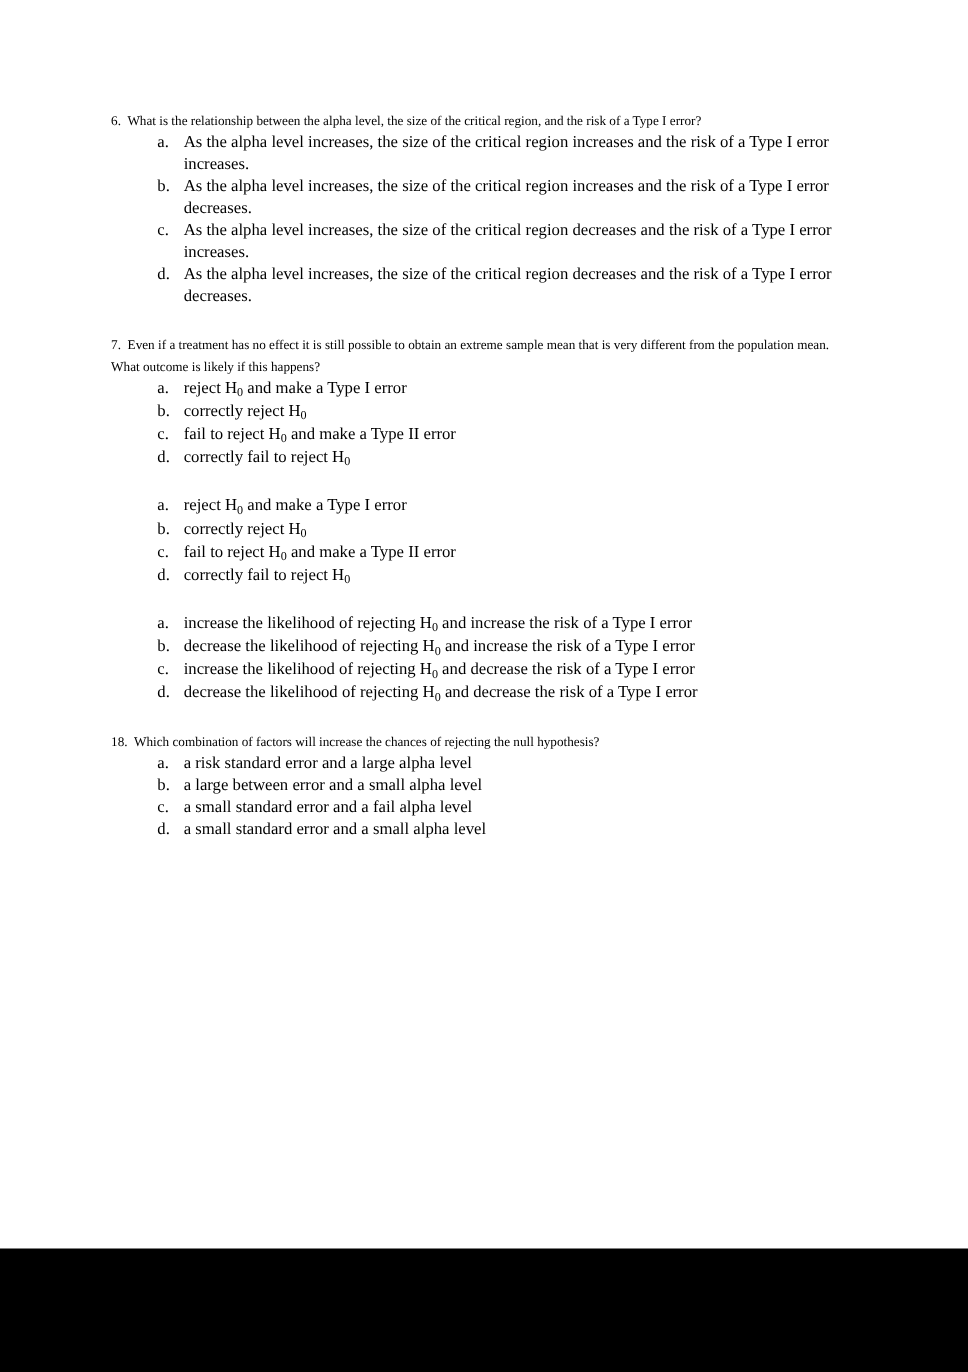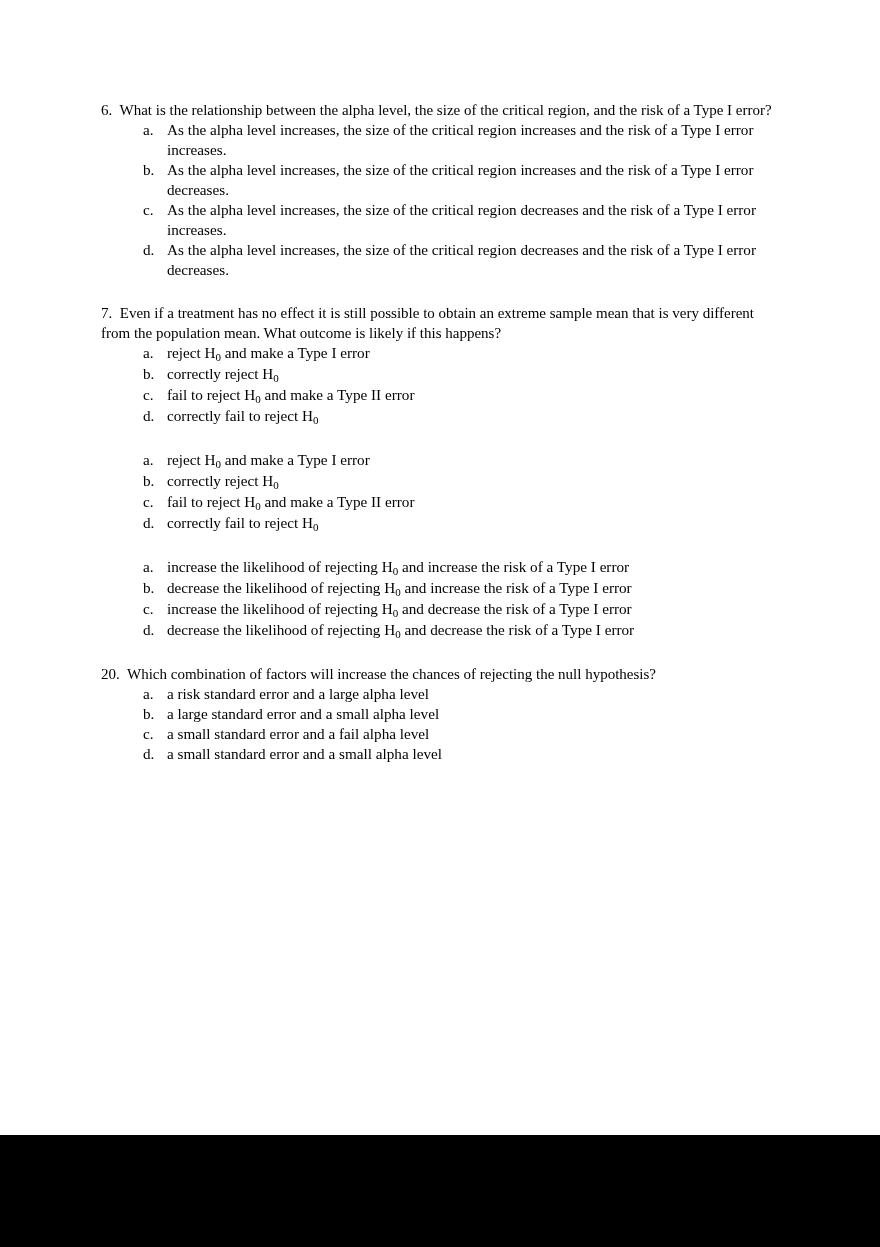--- a/index.html
+++ b/index.html
@@ -37,21 +37,21 @@
     top: 100px;
     width: 680px;
   }
   .qblock {
     margin-bottom: 23px;
   }
   .qblock:last-child {
     margin-bottom: 0;
   }
   .qtext {
-    font-size: 15px;
+    font-size: 12px;
     line-height: 20px;
     text-align: left;
   }
   .options {
     margin: 0;
     padding: 0;
     list-style: none;
   }
   .option {
     font-size: 15.2px;
@@ -170,31 +170,31 @@
         </li>
         <li class="option">
           <span class="lbl">d.</span>
           <span class="otxt"><span>decrease the likelihood of rejecting H</span><sub>0</sub><span> and decrease the risk of a Type I error</span></span>
         </li>
       </ul>
     </div>
 
     <div class="qblock">
       <div class="qtext">
-        <span>20.</span>&nbsp;
+        <span>18.</span>&nbsp;
         <span>Which combination of factors will increase the chances of rejecting the null hypothesis?</span>
       </div>
       <ul class="options">
         <li class="option">
           <span class="lbl">a.</span>
           <span class="otxt">a risk standard error and a large alpha level</span>
         </li>
         <li class="option">
           <span class="lbl">b.</span>
-          <span class="otxt">a large standard error and a small alpha level</span>
+          <span class="otxt">a large between error and a small alpha level</span>
         </li>
         <li class="option">
           <span class="lbl">c.</span>
           <span class="otxt">a small standard error and a fail alpha level</span>
         </li>
         <li class="option">
           <span class="lbl">d.</span>
           <span class="otxt">a small standard error and a small alpha level</span>
         </li>
       </ul>

